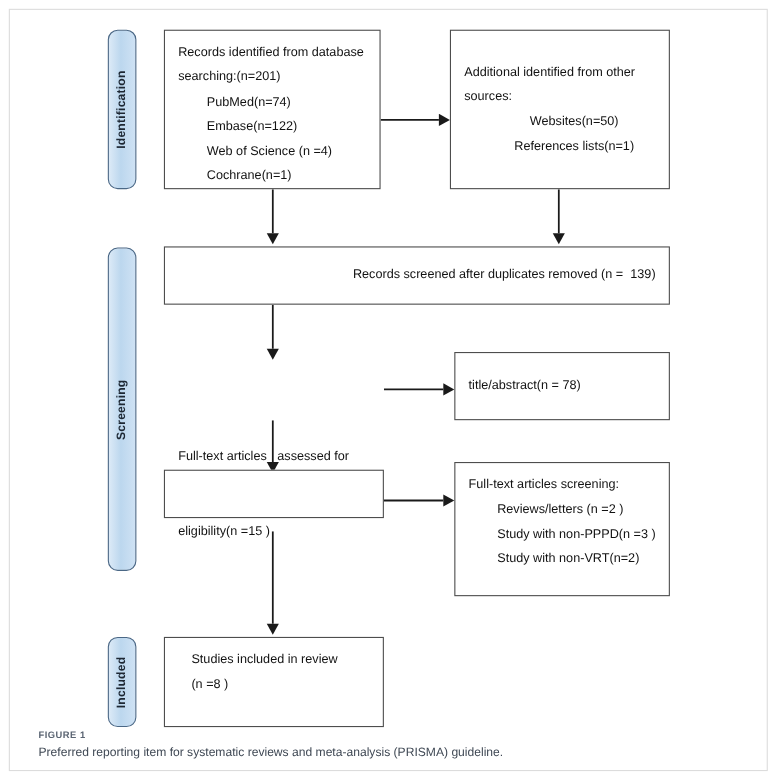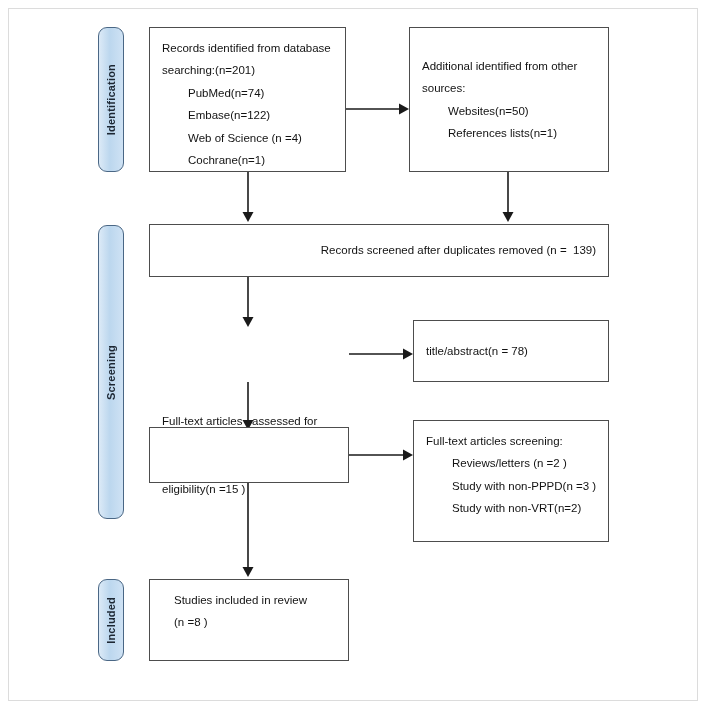--- a/index.html
+++ b/index.html
@@ -74,21 +74,21 @@
     justify-content: center;
   }
   .pbox.center-both {
     display: flex;
     align-items: center;
     justify-content: flex-end;
     text-align: center;
     line-height: 1.4;
   }
   .pbox .ln { white-space: pre; }
-  .pbox .ln.indent { padding-left: 26px; }
+  .pbox .ln.indent { padding-left: 26px; text-align: center; }
 
   
   .conn {
     position: absolute;
     pointer-events: none;
   }
   .conn line, .conn polygon, .conn path {
     stroke: #1a1a1a;
     fill: none;
   }
@@ -181,21 +181,21 @@
     <svg class="conn" style="left:340px; top:330px;" width="66" height="30" viewBox="0 0 66 30">
       <line x1="0" y1="15" x2="54" y2="15" stroke-width="1.6"></line>
       <polygon points="54,9.5 64,15 54,20.5"></polygon>
     </svg>
 
     <svg class="conn" style="left:228px; top:373px;" width="22" height="50" viewBox="0 0 22 50">
       <line x1="11" y1="0" x2="11" y2="38" stroke-width="1.6"></line>
       <polygon points="5.5,38 16.5,38 11,48"></polygon>
     </svg>
 
-    <div class="pbox center-v" style="left:140px; top:418px; width:200px; height:56px;gap:46px;">
+    <div class="pbox center-v" style="left:140px; top:418px; width:200px; height:44px;gap:46px;">
       <span class="ln">Full-text articles   assessed for</span>
       <span class="ln">eligibility(n =15 )</span>
     </div>
 
     <div class="pbox" style="left:404px; top:411px; width:196px; height:122px;">
       <span class="ln">Full-text articles screening:</span>
       <span class="ln indent">Reviews/letters (n =2 )</span>
       <span class="ln indent">Study with non-PPPD(n =3 )</span>
       <span class="ln indent">Study with non-VRT(n=2)</span>
     </div>
@@ -210,14 +210,18 @@
       <polygon points="5.5,84 16.5,84 11,94"></polygon>
     </svg>
 
     <div class="pbox" style="left:140px; top:570px; width:200px; height:82px;padding-left:24px;">
       <span class="ln">Studies included in review</span>
       <span class="ln">(n =8 )</span>
     </div>
 
   </div>
 
+  <div id="caption-block">
+    <div id="caption-label">FIGURE 1</div>
+    <div id="caption-text">Preferred reporting item for systematic reviews and meta-analysis (PRISMA) guideline.</div>
+  </div>
 
 </div>
 
 </body></html>

